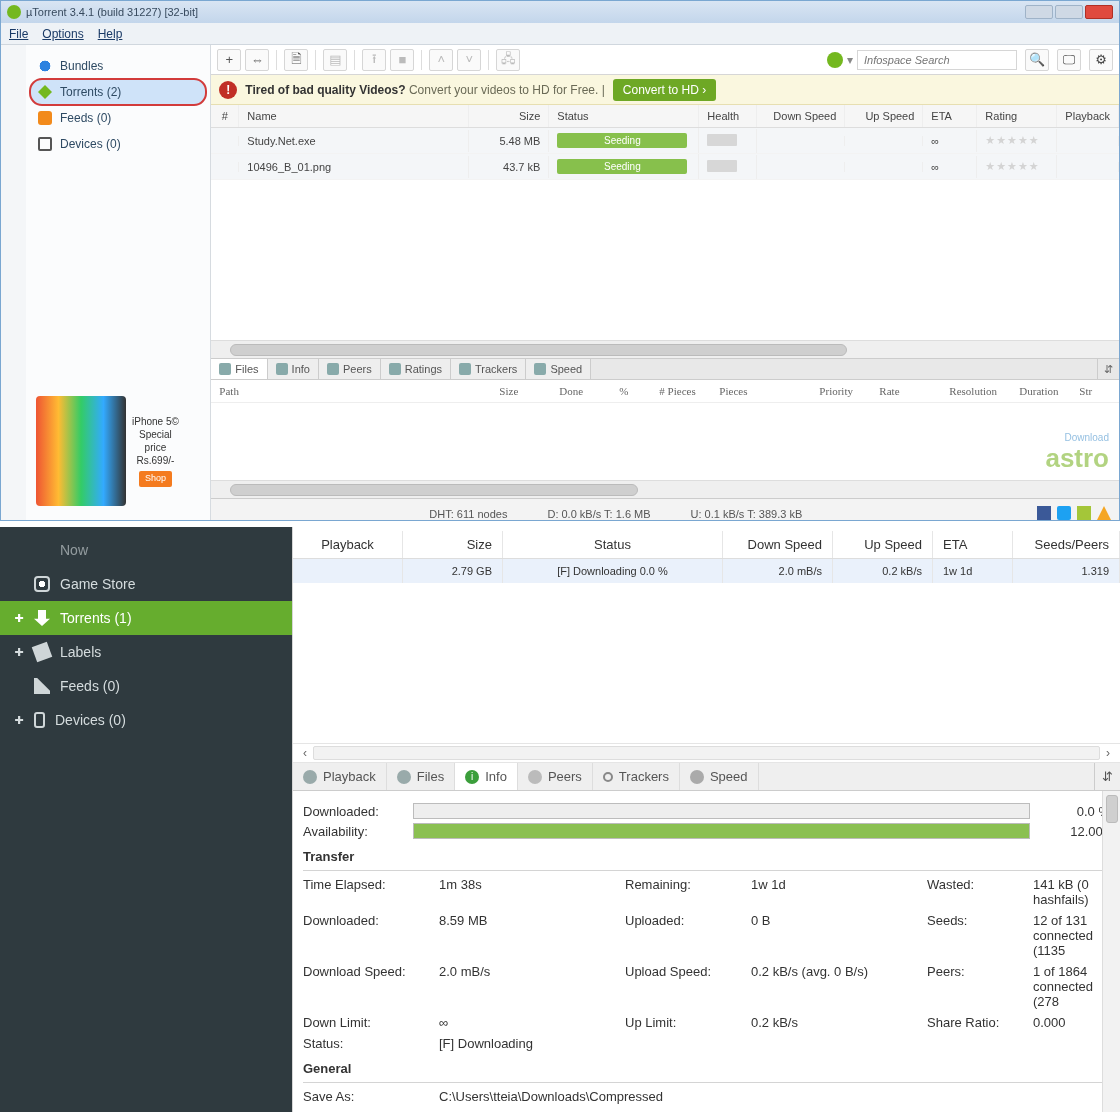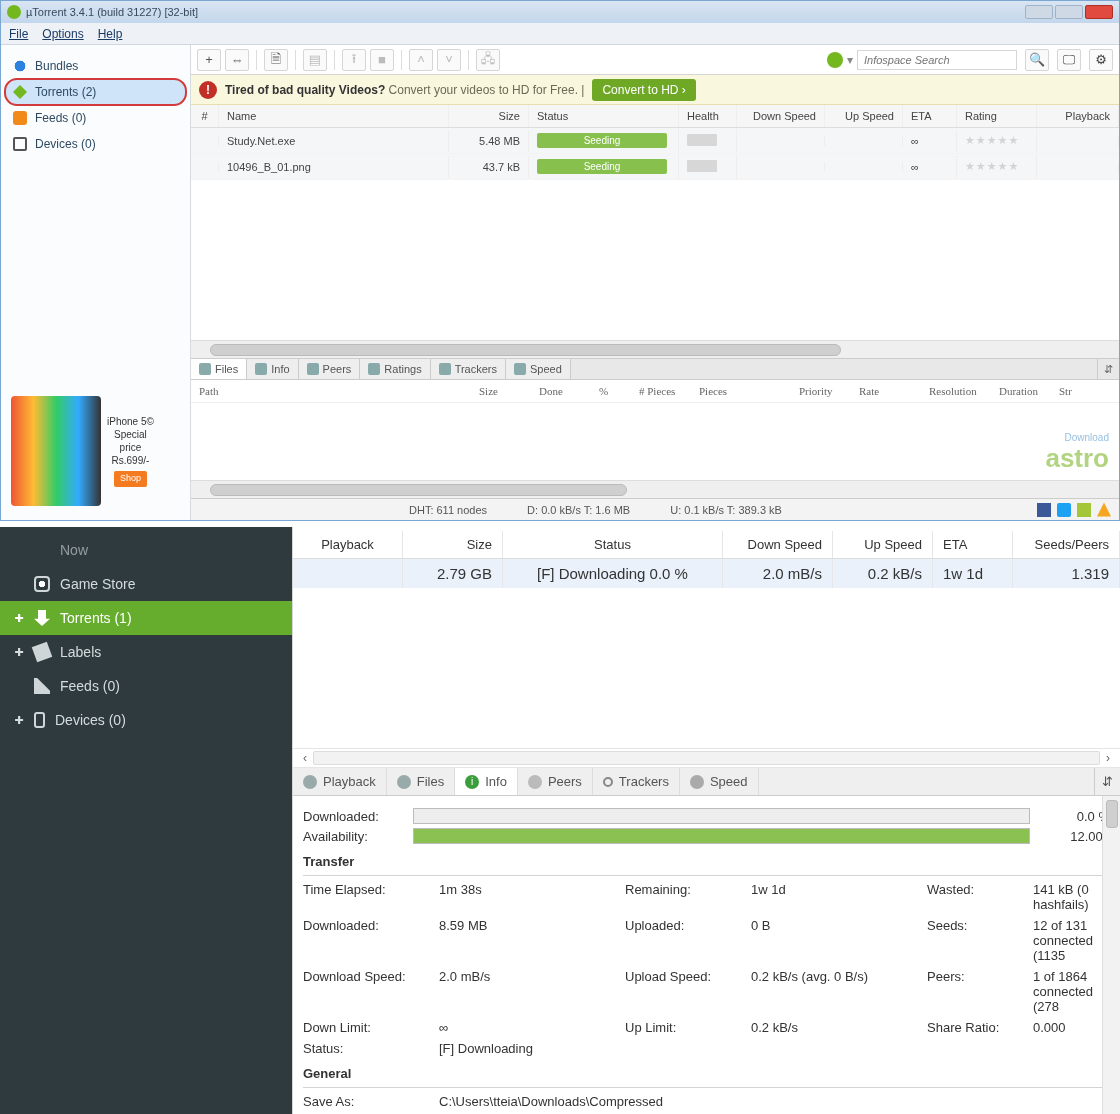--- a/index.html
+++ b/index.html
@@ -5,21 +5,21 @@
 * { box-sizing: border-box; margin: 0; padding: 0; }
 body { font-family: "Segoe UI", Tahoma, sans-serif; font-size: 12px; color: #333; background: #fff; width: 1120px; }
 .app1 { border: 1px solid #7aa7d1; background: #f4f6f8; }
 .titlebar { height: 22px; background: linear-gradient(#d9e5f3,#c3d6eb); display:flex; align-items:center; padding:0 6px; font-size:11px; color:#374a5e; }
 .titlebar .tlogo { width:14px; height:14px; border-radius:50%; background:#74b81f; margin-right:5px; }
 .titlebar .wbtns { margin-left:auto; display:flex; gap:2px;}
 .titlebar .wbtn { width:28px; height:14px; background:#cfd9e5; border:1px solid #9fb3c8; border-radius:2px;}
 .titlebar .wbtn.close { background:#e04a3f; border-color:#b02f25;}
 .menubar { height:22px; display:flex; align-items:center; padding:0 8px; gap:14px; font-size:12px; color:#1a3a66; background:#eef2f6; border-bottom:1px solid #d0d7de; }
 .menubar span { text-decoration:underline; cursor:default;}
-.body1 { display:flex; }
+.body1 { display:flex;padding-left:25px; }
 .sidebar1 { width:190px; border-right:1px solid #d6dbe0; padding:8px 4px; background:#fbfcfd; display:flex; flex-direction:column; }
 .sb-item { display:flex; align-items:center; gap:8px; padding:6px 8px; font-size:12px; color:#2e4a63; border-radius:3px; }
 .sb-item.sel { background:#cfe3f9; outline:2px solid #d23b3b; outline-offset:-1px; border-radius:12px; }
 .sb-item .ico { width:14px; height:14px; display:inline-block; }
 .ic-bundles { background:radial-gradient(circle,#2d82e0 55%,transparent 56%); border-radius:50%;}
 .ic-torrents { background:#74b81f; clip-path:polygon(50% 0,100% 50%,50% 100%,0 50%); }
 .ic-feeds { background:#f28a1b; border-radius:3px;}
 .ic-devices { border:2px solid #555; border-radius:2px; width:10px; height:14px;}
 .ad { margin-top:auto; padding:6px; display:flex; gap:6px; align-items:center; }
 .ad .phones { width:90px; height:110px; background:linear-gradient(90deg,#e53,#fb3,#3c6,#3af,#333); border-radius:4px;}
@@ -59,21 +59,21 @@
 .tabs1 { display:flex; background:#e8e8e8; border-top:1px solid #ccc; border-bottom:1px solid #ccc; font-size:11px;}
 .tabs1 .tab { padding:4px 8px; border-right:1px solid #ccc; background:#eee; display:flex; align-items:center; gap:4px; color:#555;}
 .tabs1 .tab.active { background:#fff;}
 .tabs1 .tic{ width:12px; height:12px; background:#8aa; border-radius:2px; display:inline-block;}
 .tabs1 .exp { margin-left:auto; width:22px; display:flex;align-items:center;justify-content:center; border-left:1px solid #ccc; color:#666;}
 .tab-content { min-height:100px; background:#fff; position:relative;}
 .tc-head { display:flex; font-size:11px; color:#666; border-bottom:1px solid #eee;font-family:Liberation Serif, serif;}
 .tc-head>div{ padding:5px 8px;}
 .watermark { position:absolute; right:10px; bottom:6px; font-size:26px; color:#9fc962; font-weight:bold; opacity:.8;}
 .watermark small{display:block;font-size:10px;color:#7ab0da; font-weight:normal; text-align:right;}
-.statusbar { height:22px; border-top:1px solid #ccc; background:#f3f3f3; display:flex; align-items:center; font-size:11px; color:#555; padding:0 8px; gap:40px;}
+.statusbar { height:22px; border-top:1px solid #ccc; background:#f3f3f3; display:flex; align-items:flex-end; font-size:11px; color:#555; padding:0 8px; gap:40px;}
 .statusbar .sb-right{margin-left:auto; display:flex; gap:6px; align-items:center;}
 .sicon{width:14px;height:14px; display:inline-block;}
 .fb{background:#3b5998;} .tw{background:#1da1f2; border-radius:2px;} .an{background:#a4c639;} .wr{background:#f5a623; clip-path:polygon(50% 0,100% 100%,0 100%);}
 
 
 .app2 { display:flex; margin-top:6px; font-family:"Segoe UI",Tahoma,sans-serif;}
 .sidebar2 { width:292px; background:#2f3a3f; color:#d5dcde; padding:6px 0 20px 0; font-size:14px;}
 .sb2-item { display:flex; align-items:center; gap:10px; padding:9px 14px;}
 .sb2-item.active { background:#66ad2e; color:#fff;}
 .sb2-item .plus{ width:10px; text-align:center; font-size:11px;}
@@ -86,21 +86,21 @@
 .main2 { flex:1; background:#fff; display:flex; flex-direction:column; border-left:1px solid #d6d6d6;}
 .thead2 { display:flex; background:#fff; border-bottom:1px solid #ddd; font-size:13px; color:#333; margin-top:4px;}
 .thead2>div,.trow2>div{ padding:6px 10px; border-right:1px solid #e6e6e6;}
 .c2-play{width:110px; text-align:center;}
 .c2-size{width:100px; text-align:right;}
 .c2-status{width:220px; text-align:center;}
 .c2-dspd{width:110px; text-align:right;}
 .c2-uspd{width:100px; text-align:right;}
 .c2-eta{width:80px;}
 .c2-sp{flex:1; text-align:right;}
-.trow2 { display:flex; font-size:15px; background:#eaf1fb;}
+.trow2 { display:flex; font-size:11px; background:#eaf1fb;}
 .hscroll2 { height:20px; display:flex; align-items:center; border-top:1px solid #e5e5e5; border-bottom:1px solid #e5e5e5; padding:0 4px; margin-top:160px;}
 .hscroll2 .ar{ width:16px; text-align:center; color:#666;}
 .hscroll2 .track{ flex:1; height:14px; background:#f2f2f2; border:1px solid #ddd; border-radius:2px;}
 .tabs2 { display:flex; background:#efefef; border-bottom:1px solid #ccc; font-size:13px;}
 .tabs2 .tab{ padding:6px 10px; display:flex; align-items:center; gap:6px; border-right:1px solid #ddd; color:#555;}
 .tabs2 .tab.active{ background:#fff;}
 .tabs2 .tic2{width:14px;height:14px;border-radius:50%;display:inline-block;}
 .tic2.pb{background:#9aa;} .tic2.fi{background:#9aa;} .tic2.info{background:#3b9e3b; color:#fff; font-size:10px; text-align:center; line-height:14px;}
 .tic2.pe{background:#bbb;} .tic2.tr{border:2px solid #888;border-radius:50%;width:10px;height:10px;} .tic2.sp{background:#aaa;}
 .tabs2 .exp{margin-left:auto; width:26px; border-left:1px solid #ccc; display:flex;align-items:center;justify-content:center; color:#555;}

